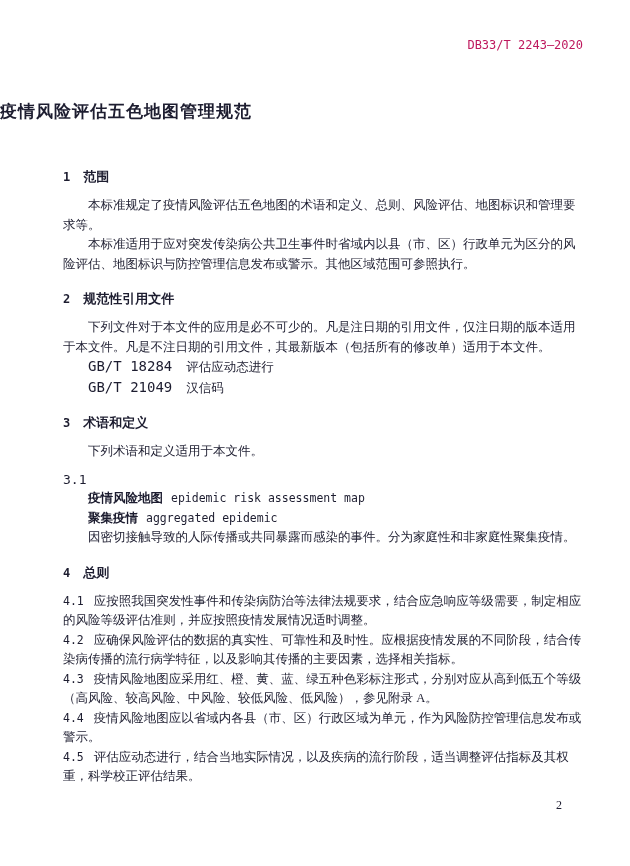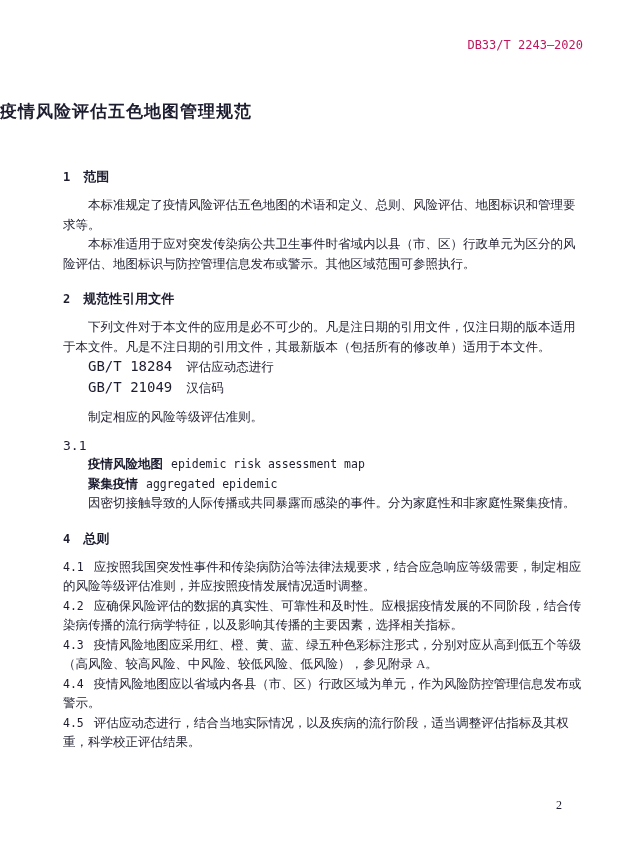--- a/index.html
+++ b/index.html
@@ -111,21 +111,24 @@
       <span class="sec-num">2</span><span>规范性引用文件</span>
     </h2>
     <p class="indent first-after-heading">下列文件对于本文件的应用是必不可少的。凡是注日期的引用文件，仅注日期的版本适用于本文件。凡是不注日期的引用文件，其最新版本（包括所有的修改单）适用于本文件。</p>
     <p class="ref-line">
       <span class="ref-code">GB/T 18284</span><span>评估应动态进行</span>
     </p>
     <p class="ref-line">
       <span class="ref-code">GB/T 21049</span><span>汉信码</span>
     </p>
 
-    <p class="indent first-after-heading">制定相应的风险等级评估准则。</p>
+    <h2 class="sec-heading">
+      <span class="sec-num">3</span><span>术语和定义</span>
+    </h2>
+    <p class="indent first-after-heading">下列术语和定义适用于本文件。</p>
 
     <p class="term-id">3.1</p>
     <p class="term-line">
       <span class="term-name">疫情风险地图</span><span class="term-english">epidemic risk assessment map</span>
     </p>
 
     <p class="term-line">
       <span class="term-name">聚集疫情</span><span class="term-english">aggregated epidemic</span>
     </p>
     <p class="indent">因密切接触导致的人际传播或共同暴露而感染的事件。分为家庭性和非家庭性聚集疫情。</p>

